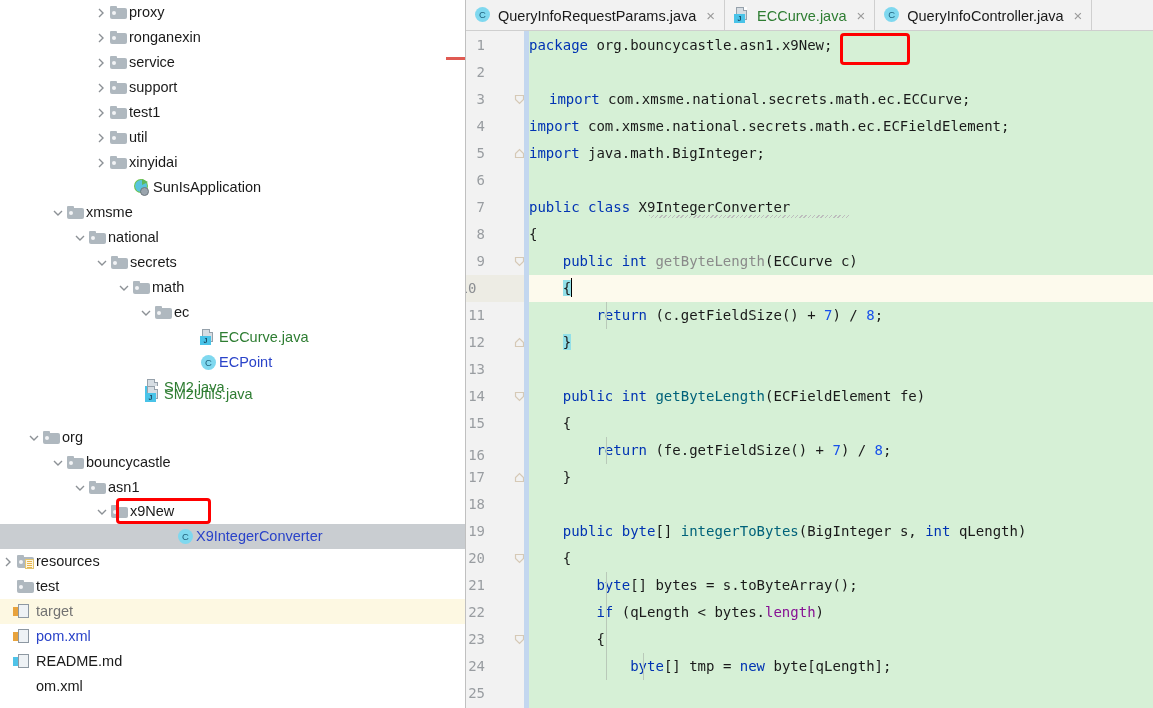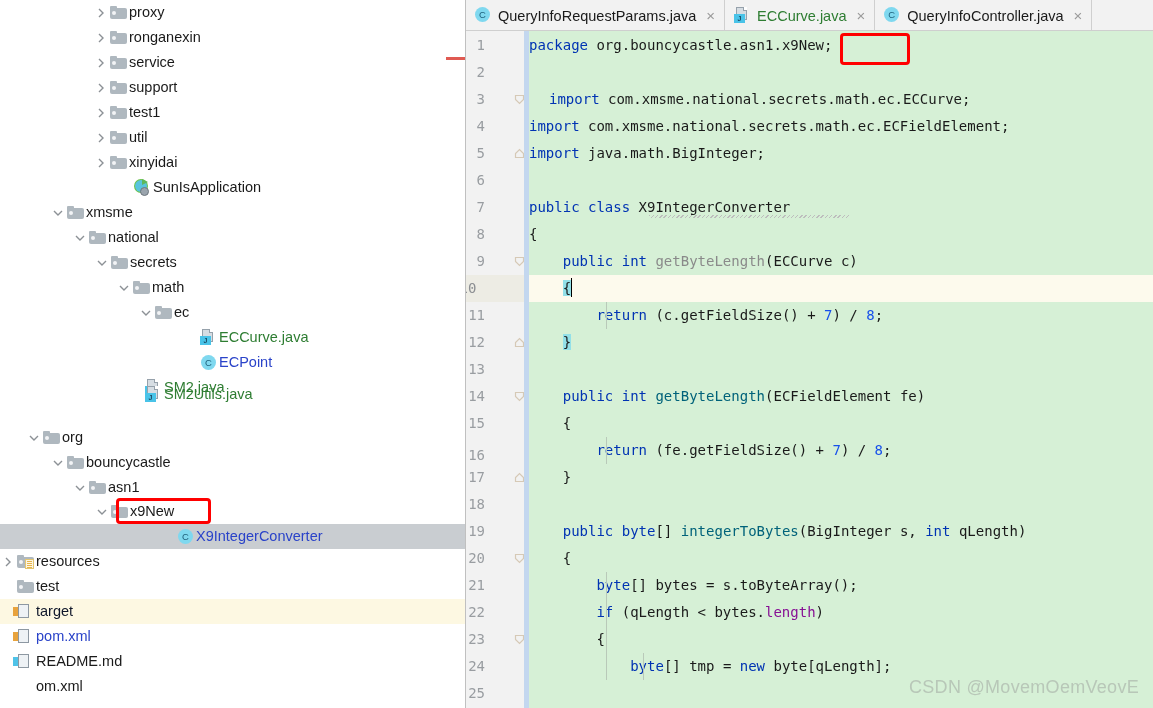--- a/index.html
+++ b/index.html
@@ -121,21 +121,21 @@
   }
   .ic-md { left: 1px; top: 5px; width: 16px; height: 15px; }
   .ic-md .bar {
     position: absolute; left: -4px; top: 3px; width: 6px; height: 9px;
     background: #4fc3e8;
   }
 
   .c-dark  { color: #1a1a1a; }
   .c-green { color: #2e7d32; }
   .c-blue  { color: #2a43c9; }
-  .c-olive { color: #0f172a; }
+  .c-olive { color: #737373; }
 
   
   #tree-scroll-track {
     position: absolute; left: 451px; top: 0; width: 14px; height: 708px;
     background: transparent;
   }
   #tree-error-stripe {
     position: absolute; left: 446px; top: 57px; width: 22px; height: 3px;
     background: #e05a52;
   }
@@ -824,19 +824,18 @@
           <div class="code-line" style="top: 622px;"><span class="t">            </span><span class="k">byte</span><span class="t">[] tmp = </span><span class="k">new</span><span class="t"> byte[qLength];</span></div>
           <div class="code-line" style="top: 649px;"></div>
           <div class="code-indent" style="left: 76.8px; top: 271px; height: 27px;"></div>
           <div class="code-indent" style="left: 76.8px; top: 406px; height: 27px;"></div>
           <div class="code-indent" style="left: 76.8px; top: 541px; height: 108px;"></div>
           <div class="code-indent" style="left: 114.2px; top: 622px; height: 27px;"></div>
           <div class="squiggle" style="left: 120px; width: 200px; top: 184px;"></div>
         </div>
     </div>
 
-    <div id="watermark">CSDN @MovemOemVeovE</div>
   </div>
 
   <div class="annot-box" id="annot-code"></div>
   <div class="annot-box" id="annot-tree"></div>
 
 </div>
 
 </body></html>

